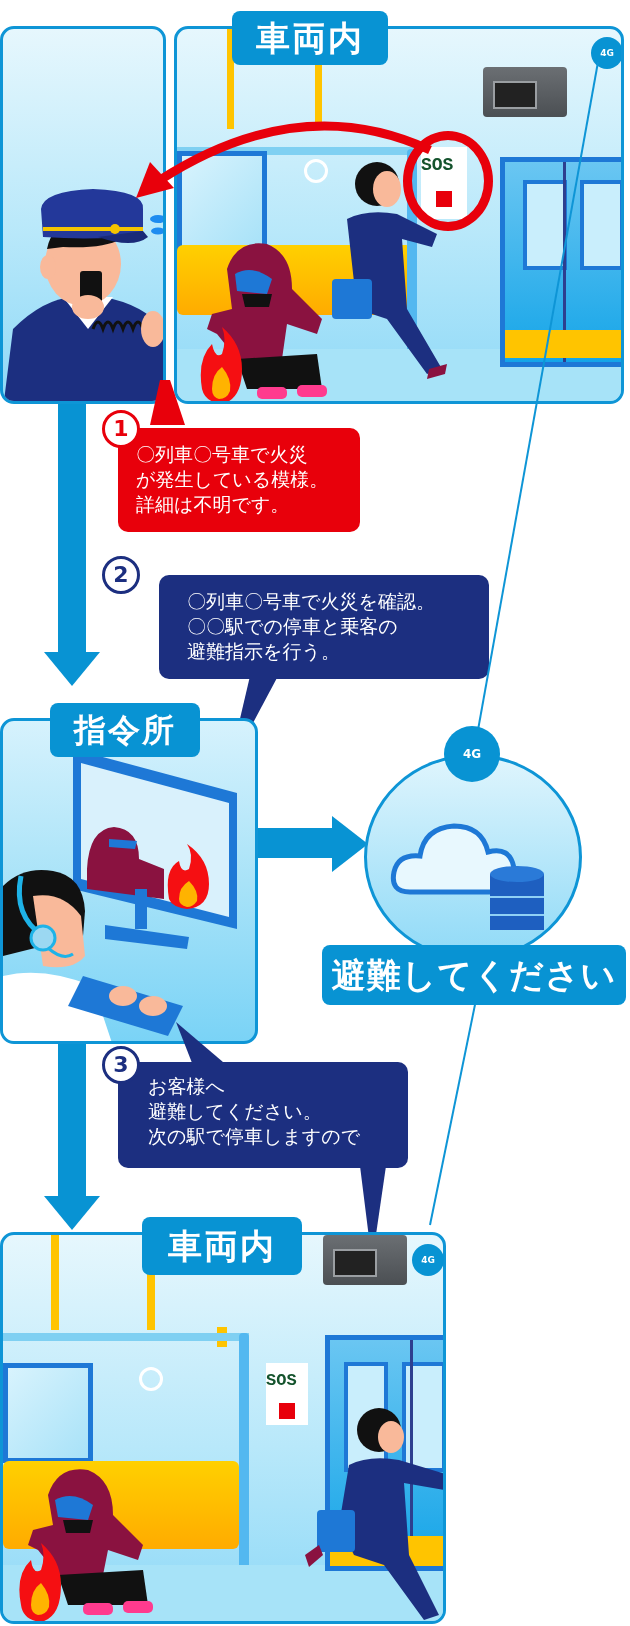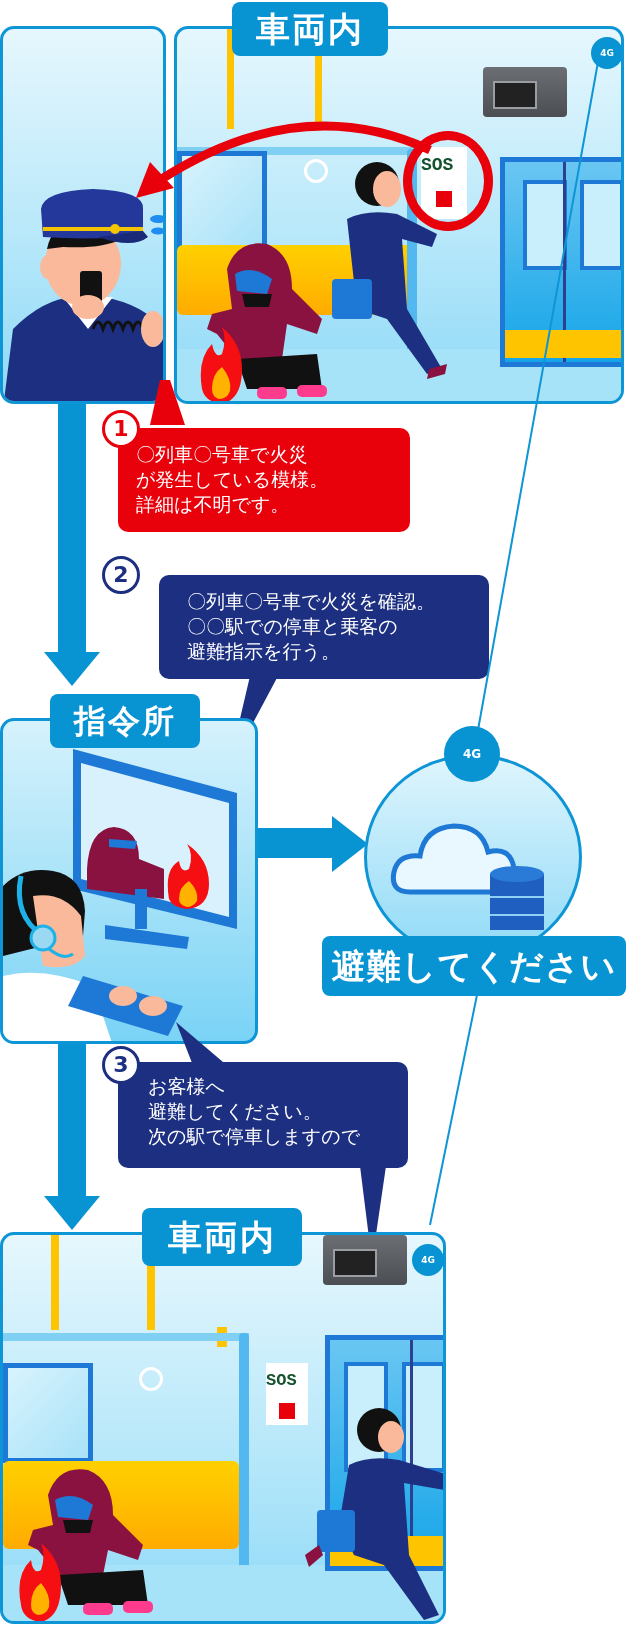--- a/index.html
+++ b/index.html
@@ -1,21 +1,21 @@
 <!DOCTYPE html>
 <html><head>
 <meta charset="utf-8">
 <style>
   html,body{margin:0;padding:0;background:#ffffff;}
   body{width:630px;height:1626px;position:relative;overflow:hidden;font-family:"DejaVu Sans","Liberation Sans",sans-serif;}
   .abs{position:absolute;}
   .panel{position:absolute;border:3px solid #0e95d6;border-radius:14px;box-sizing:border-box;overflow:hidden;
     background:linear-gradient(180deg,#e6f7fd 0%,#b8e8fa 55%,#8fd9f7 100%);}
   .label-box{position:absolute;background:#0893d3;color:#fff;font-weight:bold;text-align:center;border-radius:8px;
-    font-family:"DejaVu Sans",sans-serif;letter-spacing:2px;}
+    font-family:"DejaVu Sans",sans-serif;letter-spacing:2px;margin-top:9px;}
   .bubble{position:absolute;border-radius:10px;color:#fff;font-size:19px;line-height:25px;font-family:"DejaVu Sans",sans-serif;box-sizing:border-box;}
   .bubble.red{background:#e8000b;}
   .bubble.navy{background:#1c2f80;}
   .bubble .line{display:block;white-space:nowrap;}
   .badge{position:absolute;width:38px;height:38px;border-radius:50%;background:#fff;box-sizing:border-box;
     font-weight:bold;font-size:22px;text-align:center;line-height:32px;font-family:"DejaVu Sans",sans-serif;}
   .badge.red{border:3px solid #e8000b;color:#e8000b;}
   .badge.navy{border:3px solid #1c2f80;color:#1c2f80;}
   .arrow-shaft{position:absolute;background:#0893d3;}
   .antenna{position:absolute;border-radius:50%;background:#0893d3;color:#fff;text-align:center;font-weight:bold;}
@@ -120,21 +120,21 @@
 <div class="label-box" style="left:232px;top:2px;width:156px;height:54px;line-height:54px;font-size:34px;">車両内</div>
 
 <svg class="abs" style="left:130px;top:100px;" width="320" height="110" viewBox="0 0 320 110">
   <path d="M300 50 Q170 -10 30 80" stroke="#e8000b" stroke-width="9" fill="none"></path>
   <polygon points="6,98 20,62 44,88" fill="#e8000b"></polygon>
 </svg>
 
 <svg class="abs" style="left:110px;top:380px;" width="80" height="60" viewBox="0 0 80 60">
   <polygon points="50,0 60,0 75,45 40,45" fill="#e8000b"></polygon>
 </svg>
-<div class="bubble red" style="left:118px;top:428px;width:292px;height:104px;padding:14px 0 0 18px;">
+<div class="bubble red" style="left:118px;top:428px;width:242px;height:104px;padding:14px 0 0 18px;">
   <span class="line">〇列車〇号車で火災</span>
   <span class="line">が発生している模様。</span>
   <span class="line">詳細は不明です。</span>
 </div>
 <div class="badge red" style="left:102px;top:410px;">1</div>
 
 <div class="arrow-shaft" style="left:58px;top:404px;width:28px;height:252px;"></div>
 <svg class="abs" style="left:44px;top:652px;" width="56" height="34" viewBox="0 0 56 34">
   <polygon points="0,0 56,0 28,34" fill="#0893d3"></polygon>
 </svg>

